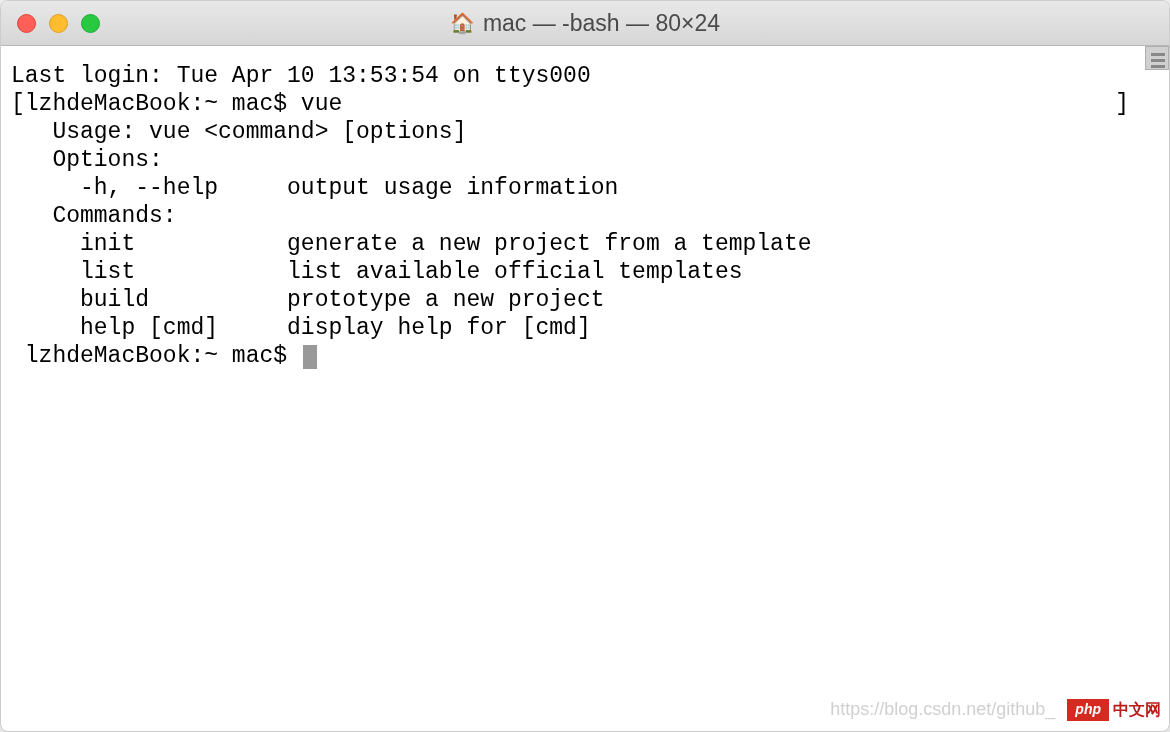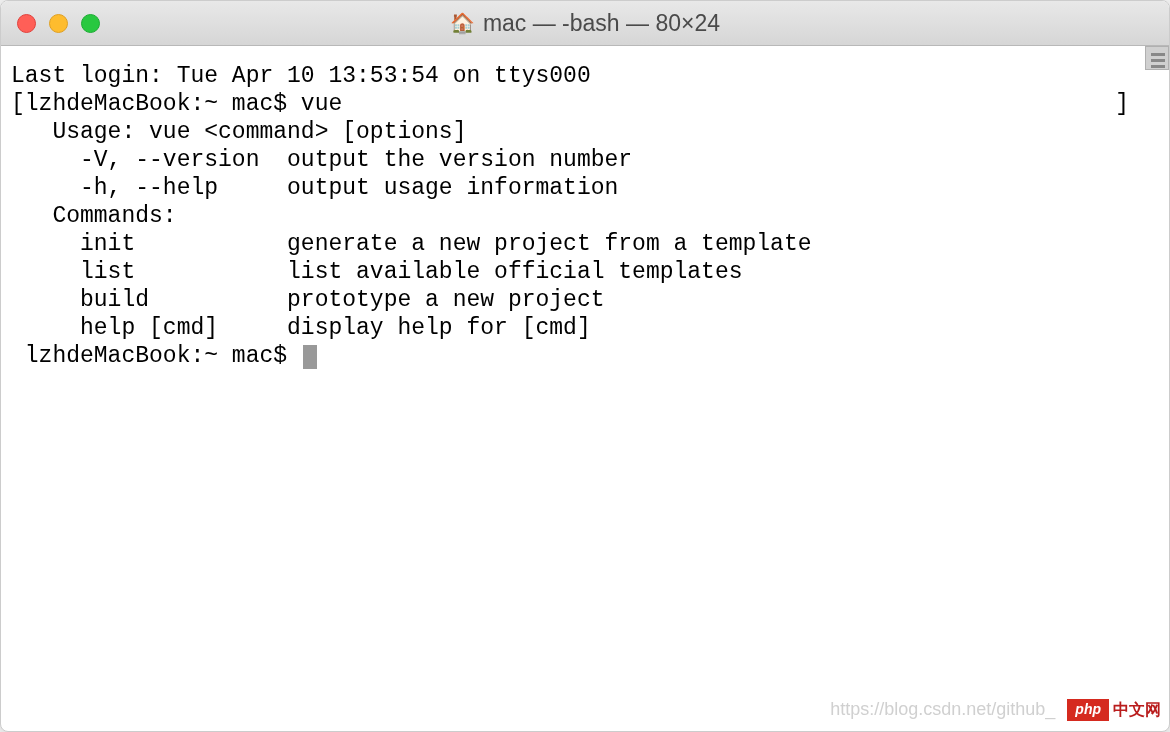--- a/index.html
+++ b/index.html
@@ -191,22 +191,22 @@
   </div>
 
   <div class="terminal-content">
     <div class="scrollbar-indicator"></div>
 
     <div class="terminal-line">Last login: Tue Apr 10 13:53:54 on ttys000</div>
     <div class="terminal-line"><span class="bracket-left">[</span><span>lzhdeMacBook:~ mac$ vue</span><span class="bracket-right">]</span></div>
     <div class="terminal-line"></div>
     <div class="terminal-line">   Usage: vue &lt;command&gt; [options]</div>
     <div class="terminal-line"></div>
-    <div class="terminal-line"></div>
-    <div class="terminal-line">     -V, --version  output the version number</div>
+    <div class="terminal-line">   Options:</div>
+    <div class="terminal-line"></div>
     <div class="terminal-line">     -h, --help     output usage information</div>
     <div class="terminal-line"></div>
     <div class="terminal-line">   Commands:</div>
     <div class="terminal-line"></div>
     <div class="terminal-line">     init           generate a new project from a template</div>
     <div class="terminal-line">     list           list available official templates</div>
     <div class="terminal-line">     build          prototype a new project</div>
     <div class="terminal-line">     help [cmd]     display help for [cmd]</div>
     <div class="terminal-line"><span> lzhdeMacBook:~ mac$ </span><span class="cursor-block"></span></div>
 

